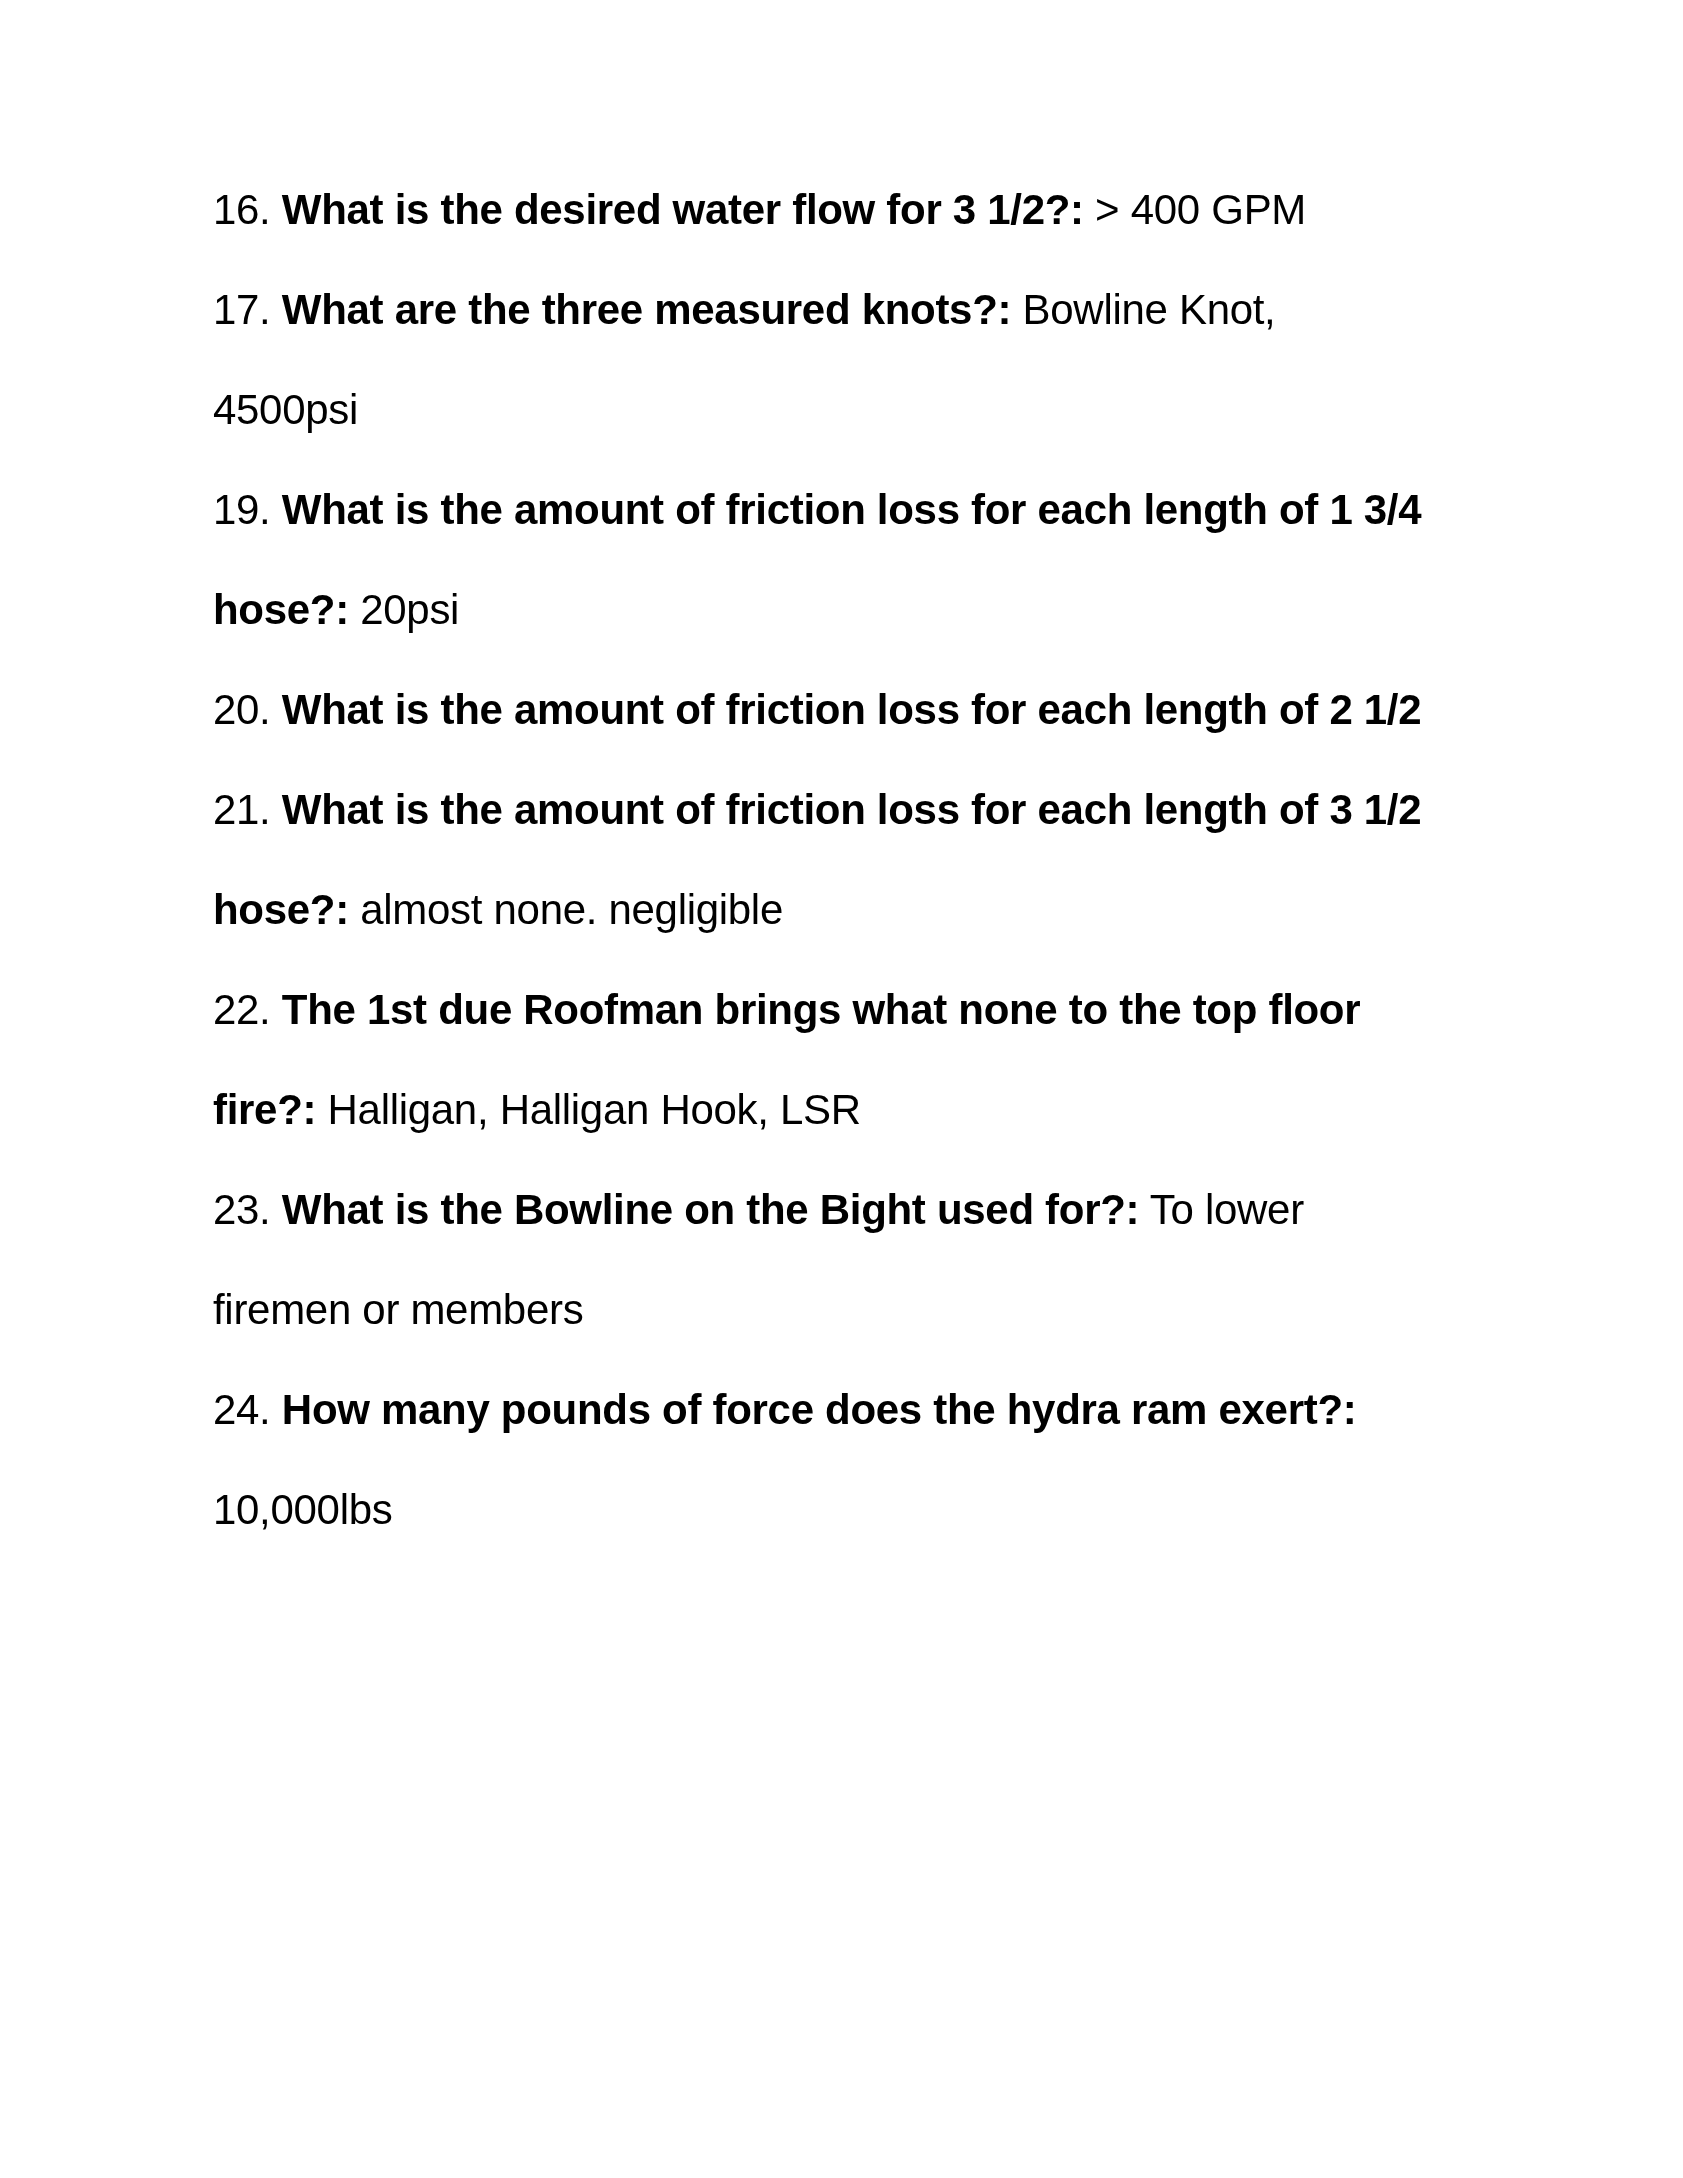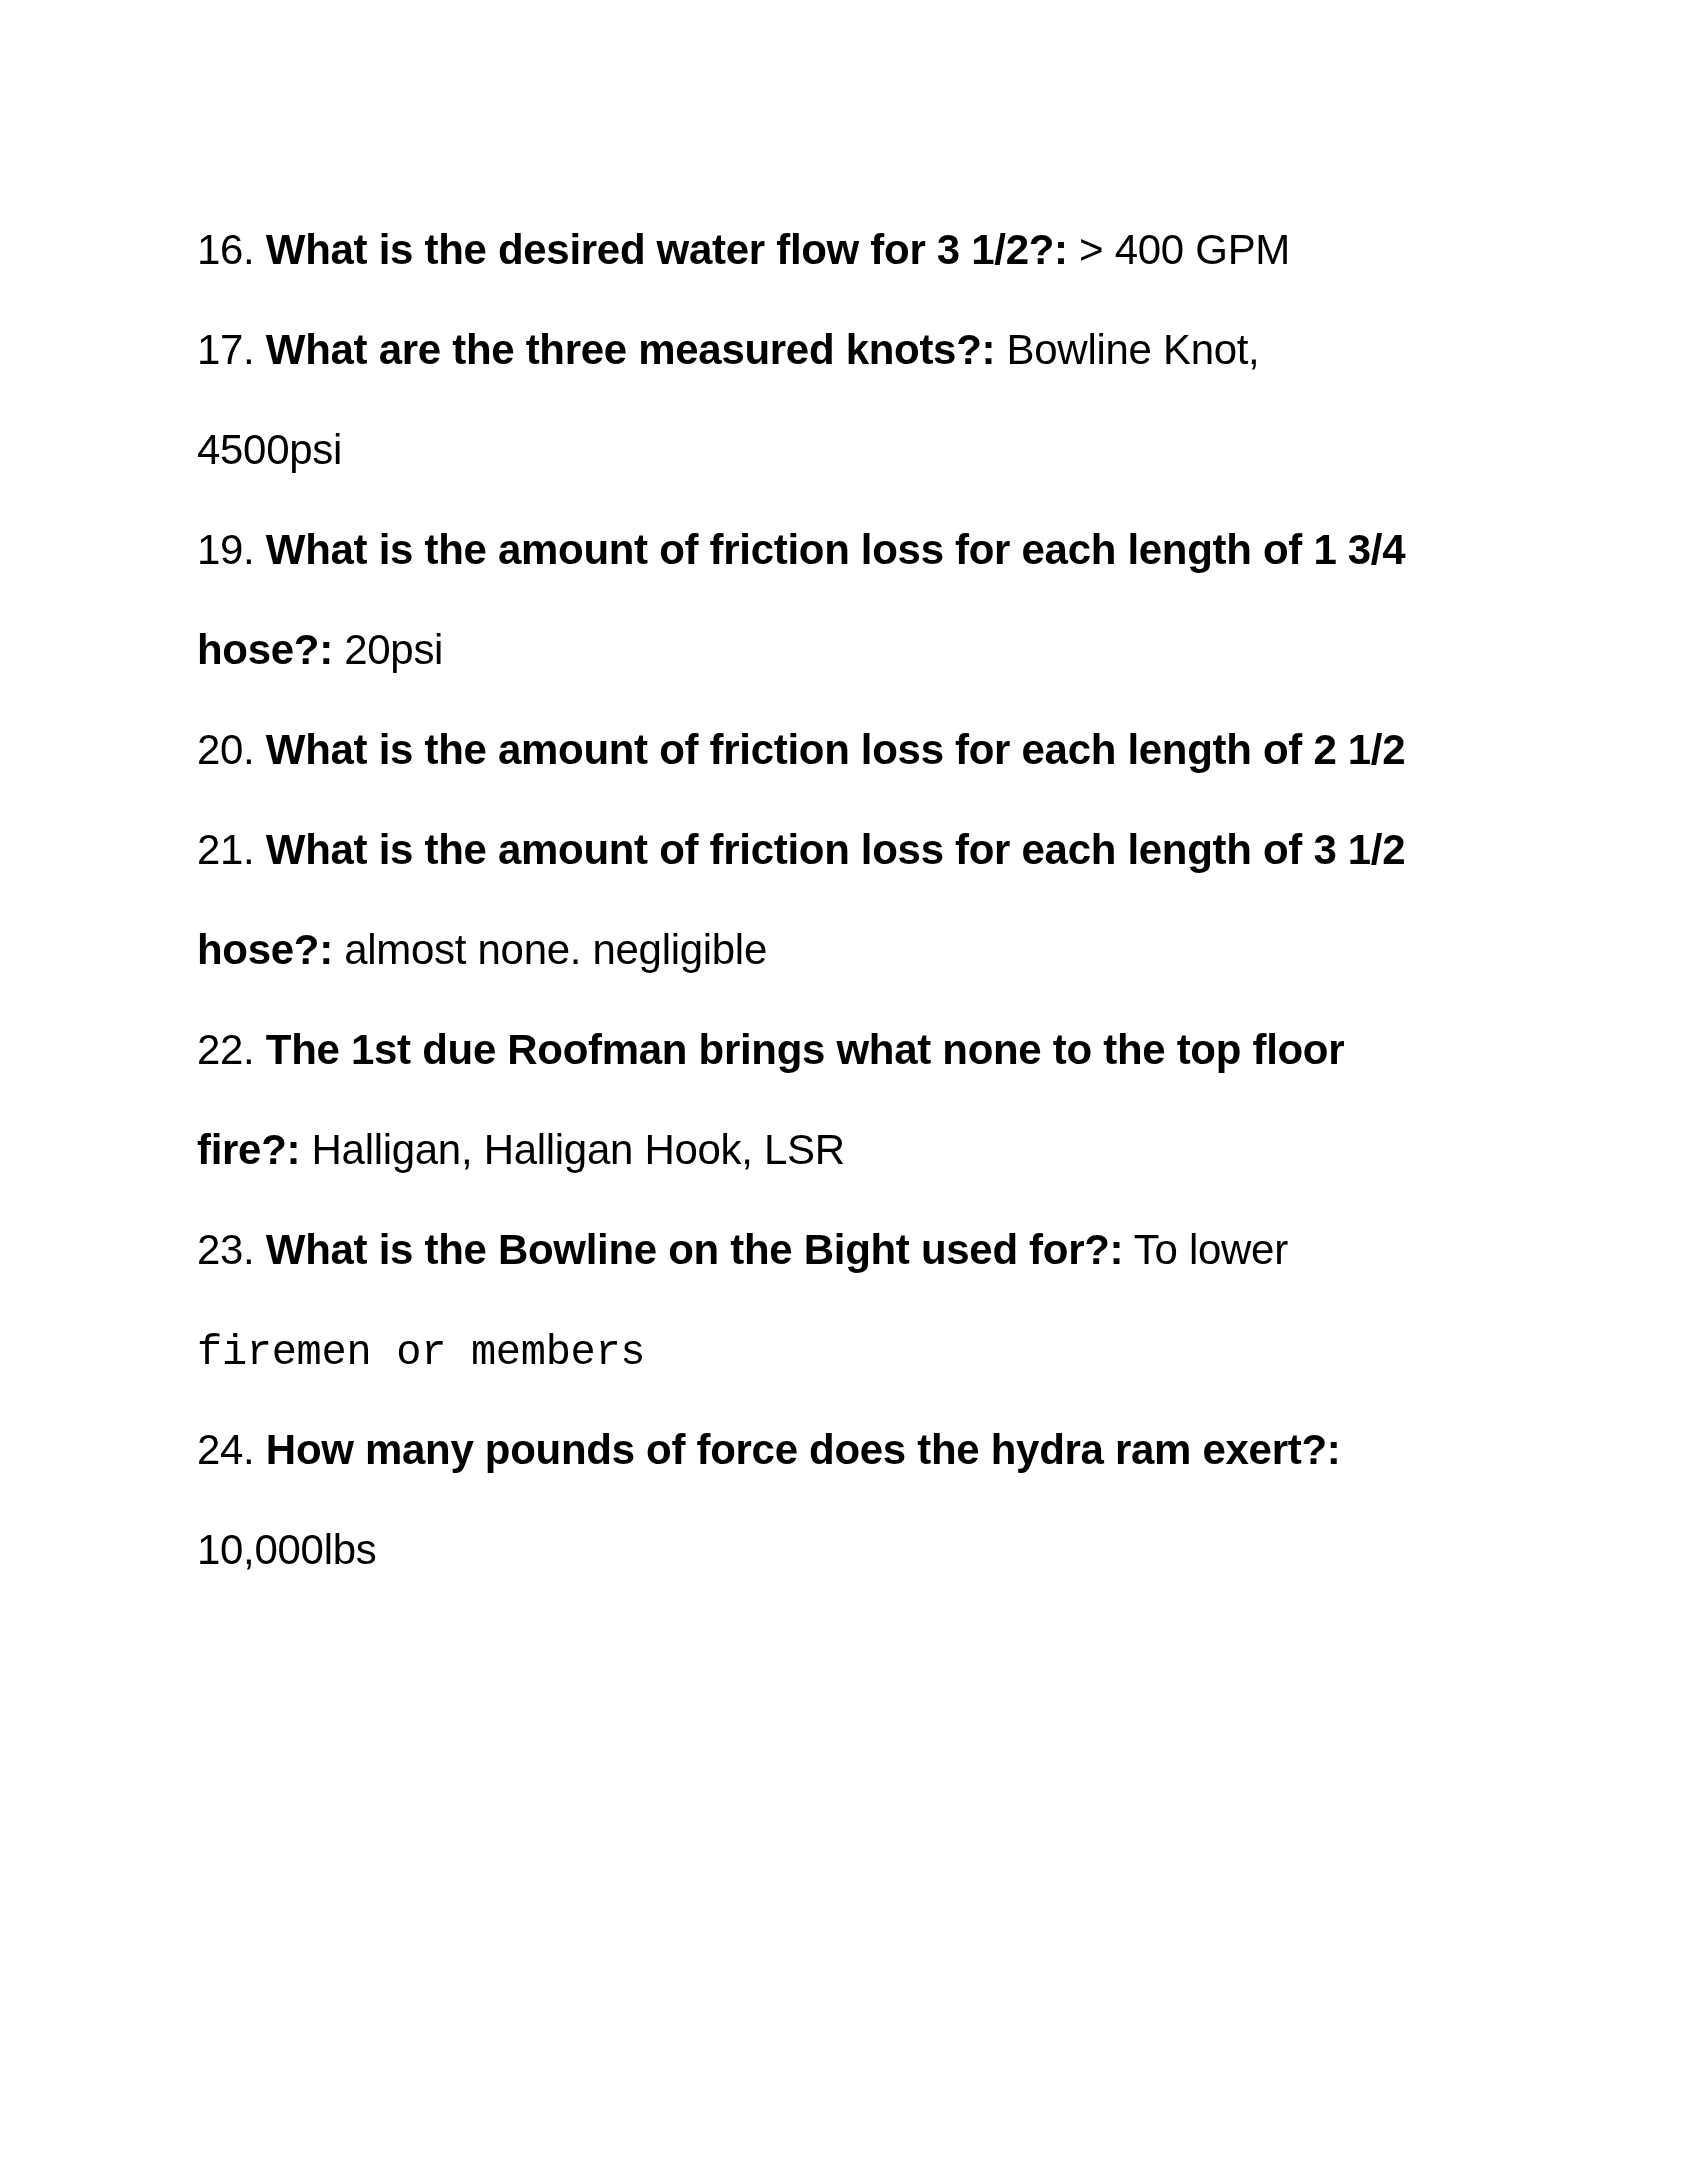--- a/index.html
+++ b/index.html
@@ -1,35 +1,35 @@
 <!DOCTYPE html>
 <html><head>
 <meta charset="utf-8">
 <style>
   html, body { margin:0; padding:0; background:#ffffff; }
   body { width:1683px; height:2178px; position:relative; overflow:hidden;
          font-family:"Liberation Sans", sans-serif; color:#000; }
-  .page { position:absolute; left:197px; top:188px; width:1307px;margin-top:40px; }
+  .page { position:absolute; left:213px; top:188px; width:1307px; }
   .line { height:100px; line-height:100px; font-size:42px; white-space:nowrap;
           letter-spacing:-0.3px; position:relative; top:-28px; }
   .q { font-weight:bold; }
   .num { font-weight:normal; }
 </style>
 </head>
 <body>
 
 <div class="page" id="page">
     <div class="line"><span class="num" style="white-space: pre;">16. </span><span class="q" style="white-space: pre;">What is the desired water flow for 3 1/2?:</span><span class="a" style="white-space: pre;"> &gt; 400 GPM</span></div>
     <div class="line"><span class="num" style="white-space: pre;">17. </span><span class="q" style="white-space: pre;">What are the three measured knots?:</span><span class="a" style="white-space: pre;"> Bowline Knot,</span></div>
     <div class="line"><span class="num" style="white-space: pre;"></span><span class="q" style="white-space: pre;"></span><span class="a" style="white-space: pre;">4500psi</span></div>
     <div class="line"><span class="num" style="white-space: pre;">19. </span><span class="q" style="white-space: pre;">What is the amount of friction loss for each length of 1 3/4</span><span class="a" style="white-space: pre;"></span></div>
     <div class="line"><span class="num" style="white-space: pre;"></span><span class="q" style="white-space: pre;">hose?:</span><span class="a" style="white-space: pre;"> 20psi</span></div>
     <div class="line"><span class="num" style="white-space: pre;">20. </span><span class="q" style="white-space: pre;">What is the amount of friction loss for each length of 2 1/2</span><span class="a" style="white-space: pre;"></span></div>
     <div class="line"><span class="num" style="white-space: pre;">21. </span><span class="q" style="white-space: pre;">What is the amount of friction loss for each length of 3 1/2</span><span class="a" style="white-space: pre;"></span></div>
     <div class="line"><span class="num" style="white-space: pre;"></span><span class="q" style="white-space: pre;">hose?:</span><span class="a" style="white-space: pre;"> almost none. negligible</span></div>
     <div class="line"><span class="num" style="white-space: pre;">22. </span><span class="q" style="white-space: pre;">The 1st due Roofman brings what none to the top floor</span><span class="a" style="white-space: pre;"></span></div>
     <div class="line"><span class="num" style="white-space: pre;"></span><span class="q" style="white-space: pre;">fire?:</span><span class="a" style="white-space: pre;"> Halligan, Halligan Hook, LSR</span></div>
     <div class="line"><span class="num" style="white-space: pre;">23. </span><span class="q" style="white-space: pre;">What is the Bowline on the Bight used for?:</span><span class="a" style="white-space: pre;"> To lower</span></div>
-    <div class="line"><span class="num" style="white-space: pre;"></span><span class="q" style="white-space: pre;"></span><span class="a" style="white-space: pre; font-family: Liberation Mono, monospace;">firemen or members</span></div>
+    <div class="line"><span class="num" style="white-space: pre;"></span><span class="q" style="white-space: pre;"></span><span class="a" style="white-space: pre;">firemen or members</span></div>
     <div class="line"><span class="num" style="white-space: pre;">24. </span><span class="q" style="white-space: pre;">How many pounds of force does the hydra ram exert?:</span><span class="a" style="white-space: pre;"></span></div>
     <div class="line"><span class="num" style="white-space: pre;"></span><span class="q" style="white-space: pre;"></span><span class="a" style="white-space: pre;">10,000lbs</span></div>
   </div>
 
 
 </body></html>

